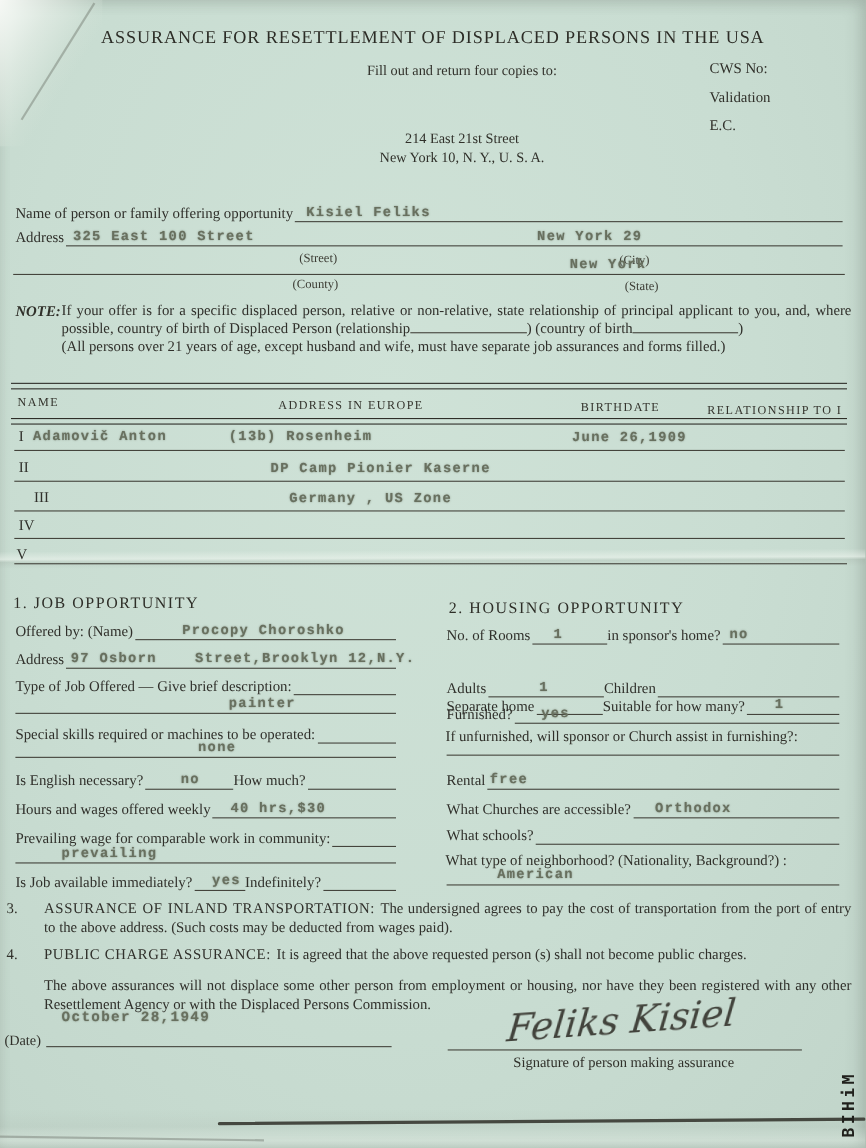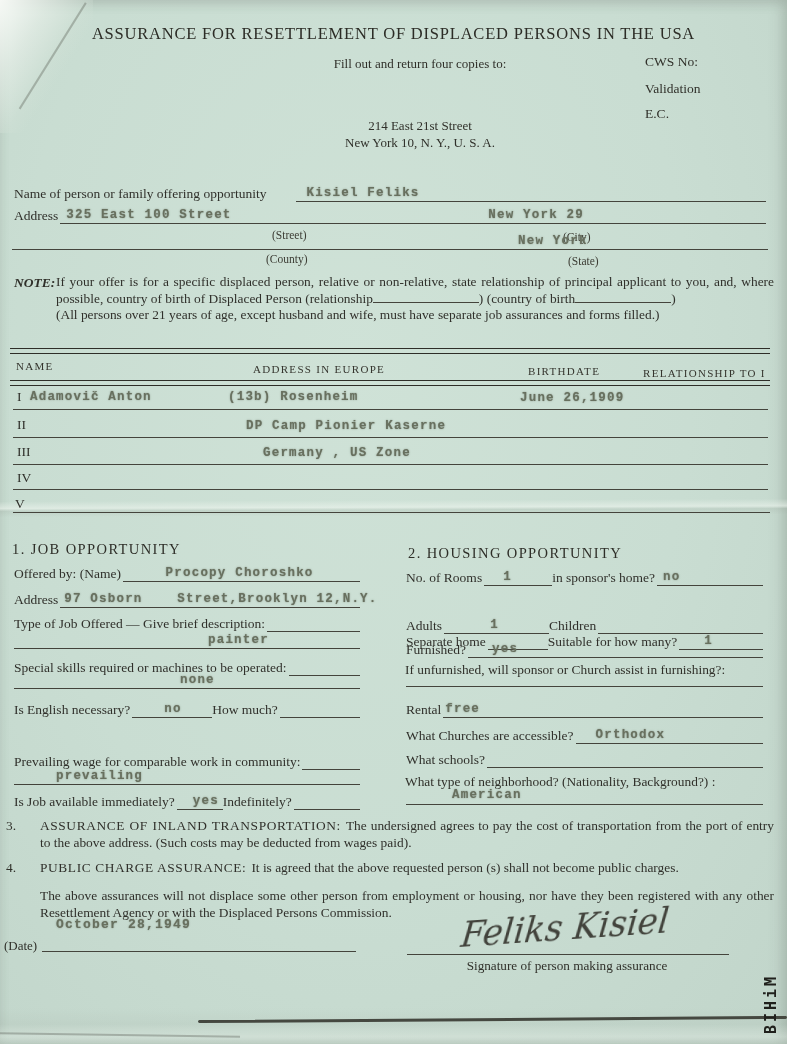--- a/index.html
+++ b/index.html
@@ -61,21 +61,21 @@
   <div class="bl2"></div>
 
   <div class="abs ctr title" style="left:0;right:0;top:24px;">ASSURANCE FOR RESETTLEMENT OF DISPLACED PERSONS IN THE USA</div>
   <div class="abs ctr" style="left:53px;width:734px;top:56px;font-size:13px;">Fill out and return four copies to:</div>
   <div class="abs" style="left:645px;top:54px;font-size:13.5px;">CWS No:</div>
   <div class="abs" style="left:645px;top:81px;font-size:13.5px;">Validation</div>
   <div class="abs" style="left:645px;top:106px;font-size:13.5px;">E.C.</div>
   <div class="abs ctr" style="left:53px;width:734px;top:118px;font-size:13px;">214 East 21st Street</div>
   <div class="abs ctr" style="left:53px;width:734px;top:135px;font-size:13px;">New York 10, N. Y., U. S. A.</div>
 
-  <div class="row" style="left:14px;top:186px;width:752px;gap:28px;">
+  <div class="row" style="left:14px;top:186px;width:752px;">
     <span class="lbl">Name of person or family offering opportunity</span>
     <span class="fill">
       <span class="typed tin" style="left:10px;">Kisiel Feliks</span>
     </span>
   </div>
   <div class="row" style="left:14px;top:208px;width:752px;">
     <span class="lbl">Address</span>
     <span class="fill">
       <span class="typed tin" style="left:6px;">325 East 100 Street</span>
       <span class="typed tin" style="left:428px;">New York 29</span>
@@ -99,31 +99,31 @@
   <div class="dbl" style="left:10px;top:348px;width:760px;"></div>
   <span class="th" style="left:16px;top:360px;">NAME</span>
   <span class="th" style="left:253px;top:363px;">ADDRESS IN EUROPE</span>
   <span class="th" style="left:528px;top:365px;">BIRTHDATE</span>
   <span class="th" style="left:643px;top:367px;">RELATIONSHIP TO I</span>
   <div class="dbl" style="left:10px;top:380px;width:760px;"></div>
 
   <div>
     <span class="rnum" style="left:17px;top:389px;">I</span>
     <span class="typed abs" style="left:30px;top:390px;">Adamovič Anton</span>
-    <span class="typed abs" style="left:208px;top:390px;margin-left:20px;">(13b) Rosenheim</span>
+    <span class="typed abs" style="left:208px;top:390px;">(13b) Rosenheim</span>
     <span class="typed abs" style="left:520px;top:391px;">June 26,1909</span>
     <div class="rule" style="left:13px;top:409px;width:755px;"></div>
   </div>
   <div>
     <span class="rnum" style="left:17px;top:417px;">II</span>
     <span class="typed abs" style="left:246px;top:419px;">DP Camp Pionier Kaserne</span>
     <div class="rule" style="left:13px;top:437px;width:755px;"></div>
   </div>
   <div>
-    <span class="rnum" style="left:17px;top:444px;">III</span>
+    <span class="rnum" style="left:31px;top:444px;">III</span>
     <span class="typed abs" style="left:246px;top:446px;margin-left:17px;">Germany , US Zone</span>
     <div class="rule" style="left:13px;top:464px;width:755px;"></div>
   </div>
   <div>
     <span class="rnum" style="left:17px;top:470px;">IV</span>
     <div class="rule" style="left:13px;top:489px;width:755px;"></div>
   </div>
   <div>
     <span class="rnum" style="left:15px;top:496px;">V</span>
     <div class="rule" style="left:13px;top:512px;width:757px;"></div>
@@ -156,20 +156,26 @@
   <div class="fline" style="left:14px;top:672px;width:346px;height:16px;">
     <span class="typed tin" style="left:166px;">none</span>
   </div>
   <div class="row" style="left:14px;top:702px;width:346px;">
     <span class="lbl">Is English necessary?</span>
     <span class="fill f80">
       <span class="typed tin" style="left:40%;">no</span>
     </span>
     <span class="lbl">How much?</span>
     <span class="fill"></span>
+  </div>
+  <div class="row" style="left:14px;top:728px;width:346px;">
+    <span class="lbl">Hours and wages offered weekly</span>
+    <span class="fill">
+      <span class="typed tin" style="left:16px;">40 hrs,$30</span>
+    </span>
   </div>
   <div class="row" style="left:14px;top:754px;width:346px;">
     <span class="lbl">Prevailing wage for comparable work in community:</span>
     <span class="fill"></span>
   </div>
   <div class="fline" style="left:14px;top:768px;width:346px;height:16px;">
     <span class="typed tin" style="left:42px;">prevailing</span>
   </div>
   <div class="row" style="left:14px;top:794px;width:346px;">
     <span class="lbl">Is Job available immediately?</span>

